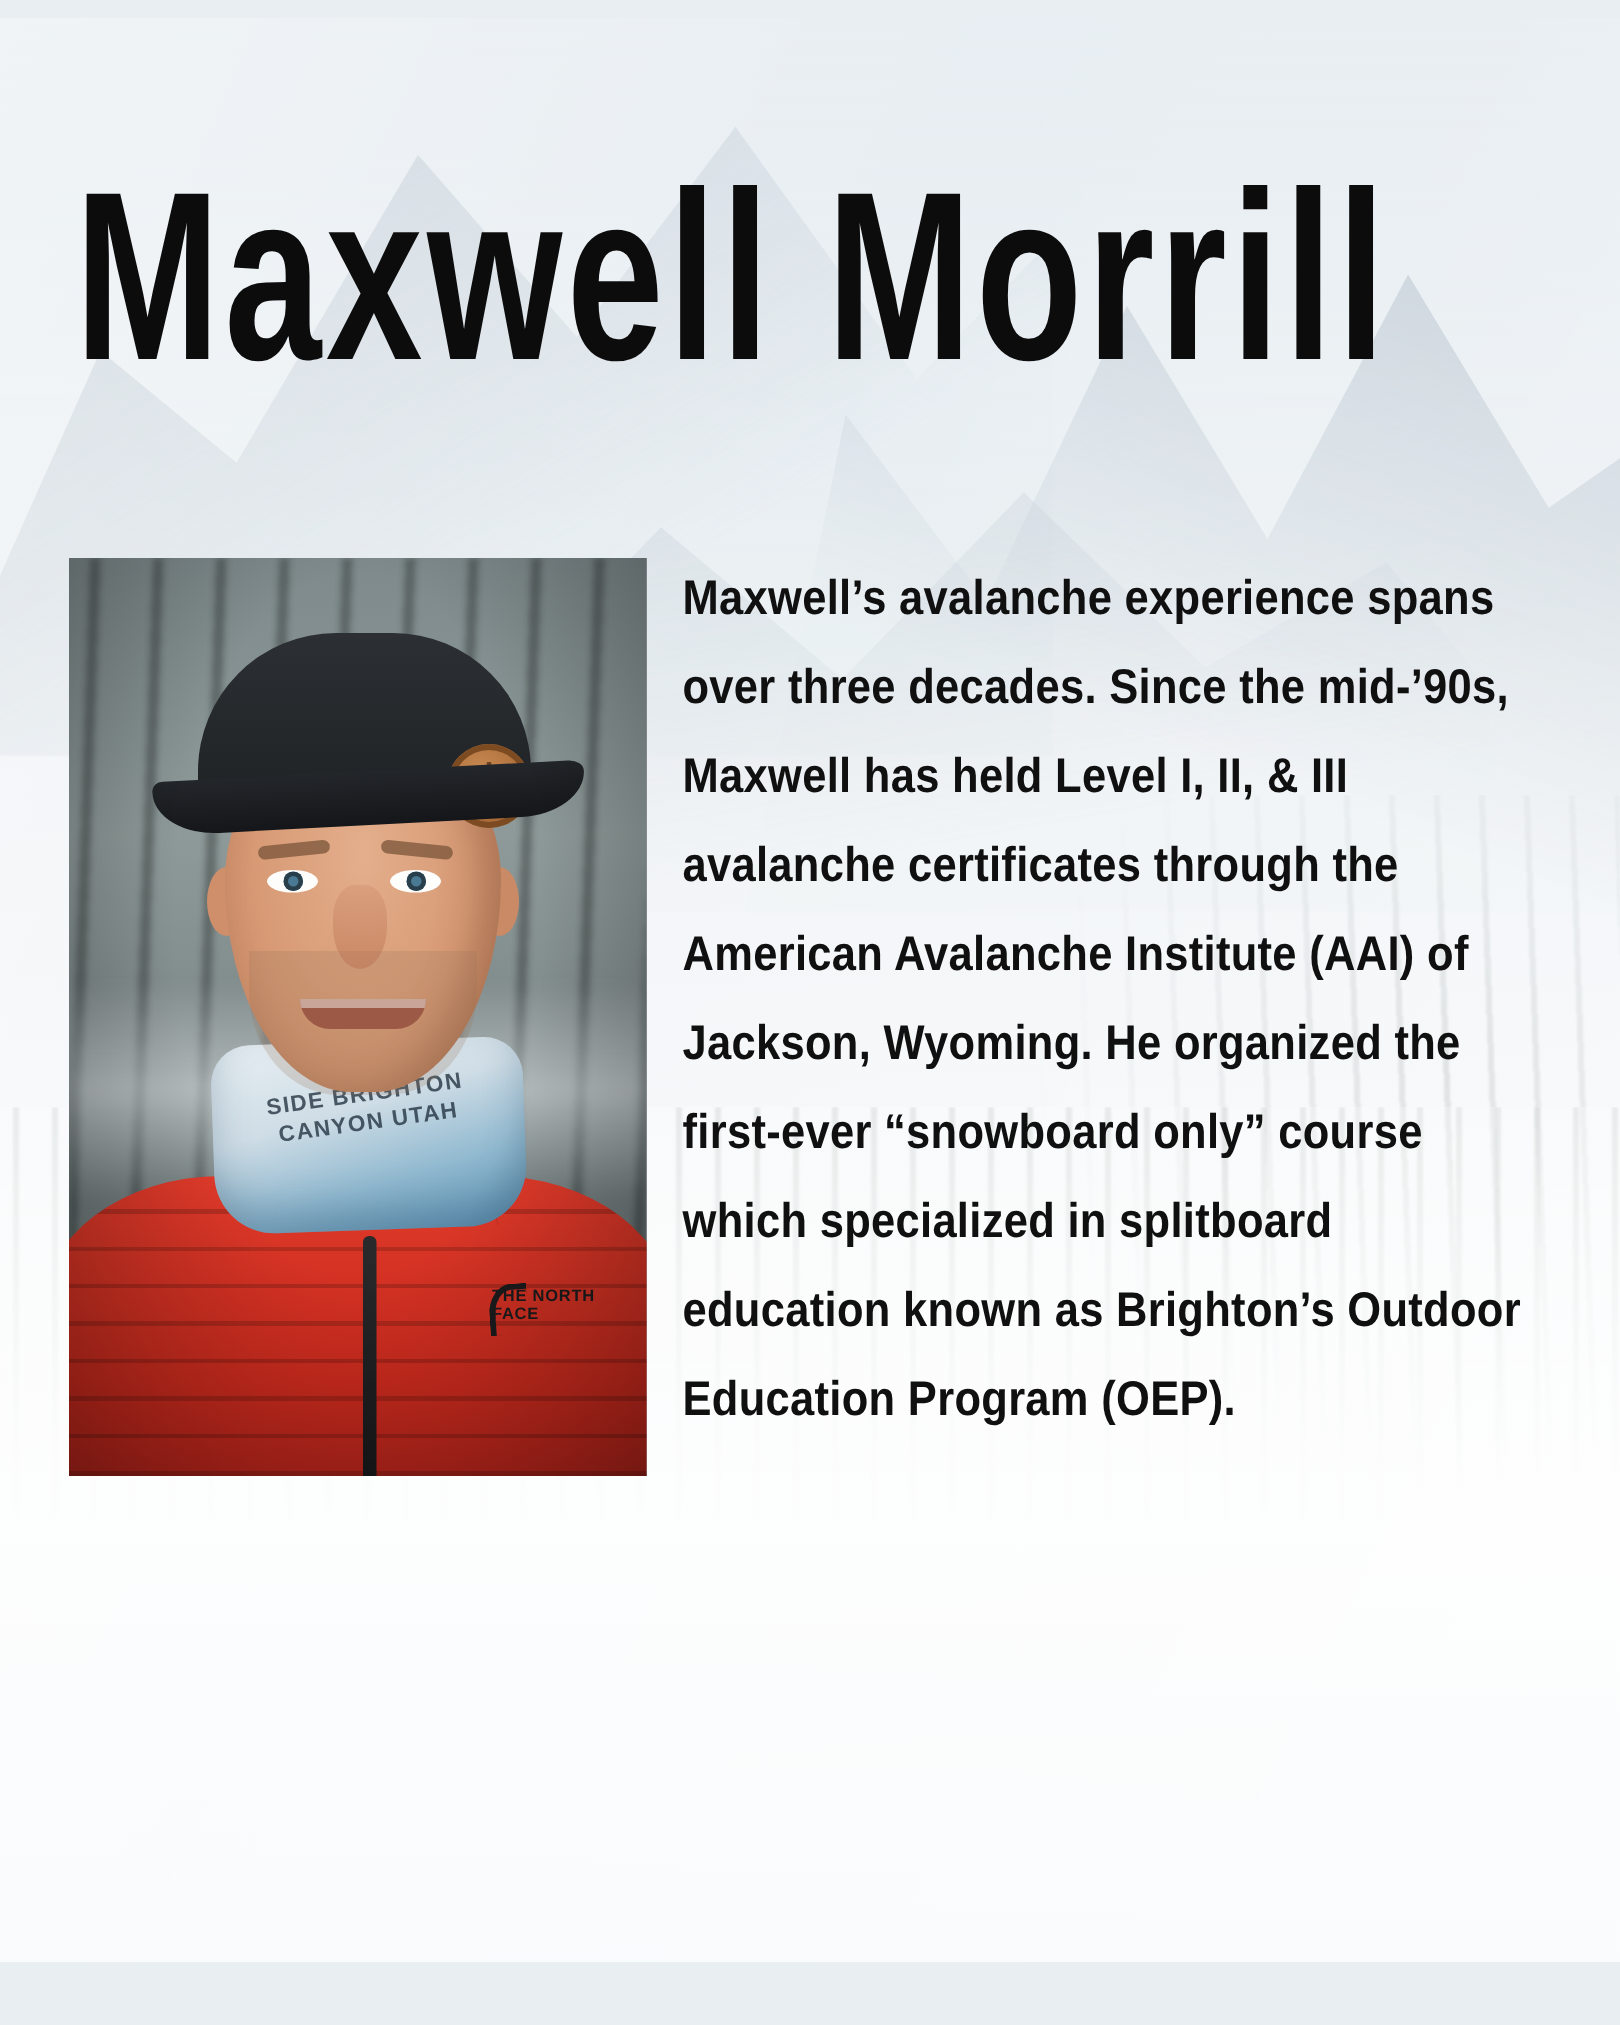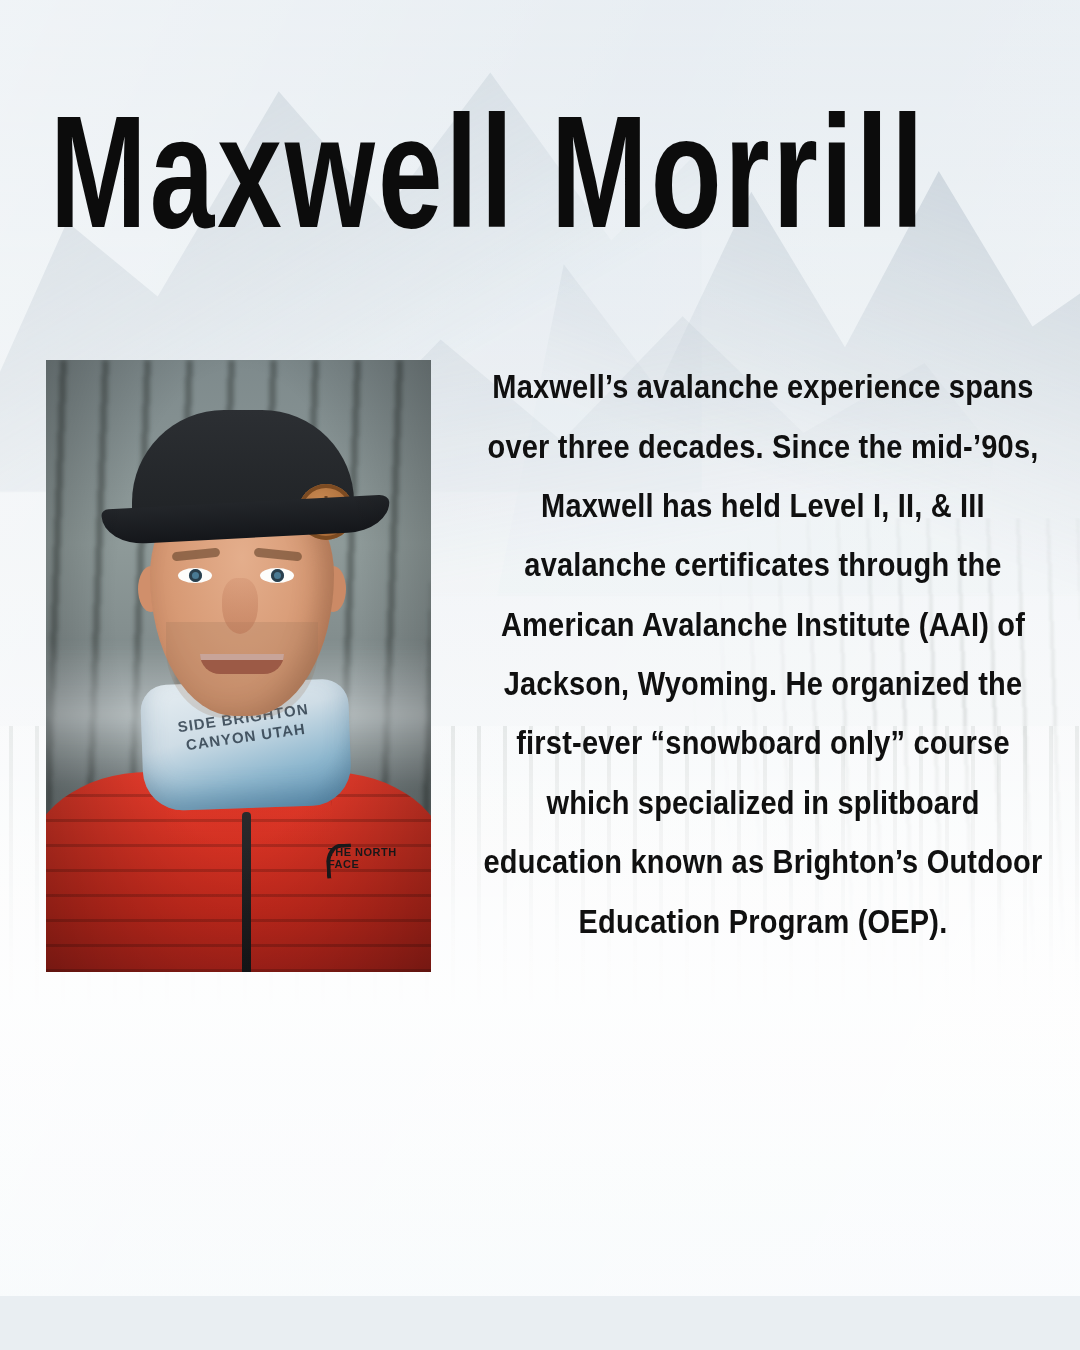--- a/index.html
+++ b/index.html
@@ -13,20 +13,21 @@
     background: #e9eef2;
     overflow: hidden;
   }
 
   .poster {
     position: relative;
     width: 1080px;
     height: 1296px;
     overflow: hidden;
     background: #3b82f6;
+    margin-top: 12px;
   }
 
   
   .bg {
     position: absolute;
     inset: 0;
     background:
       
       linear-gradient(180deg, rgba(255,255,255,0.55) 0%, rgba(255,255,255,0.30) 30%, rgba(255,255,255,0.45) 62%, rgba(255,255,255,0.72) 100%),
       
@@ -385,24 +386,23 @@
     transform: rotate(-4deg);
   }
   .p-vignette {
     position: absolute;
     inset: 0;
     background: radial-gradient(ellipse at 50% 40%, rgba(0,0,0,0) 45%, rgba(0,0,0,0.35) 100%);
   }
 
   .body-col {
     position: absolute;
-    left: 482px;
+    left: 455px;
     top: 358px;
     width: 562px;
-    text-align: center;
   }
   .body-col p {
     margin: 0;
     font-family: "Liberation Sans", sans-serif;
     font-weight: 700;
     font-size: 29px;
     line-height: 53px;
     letter-spacing: 0.2px;
     color: #101010;
     transform: scaleY(1.12);

